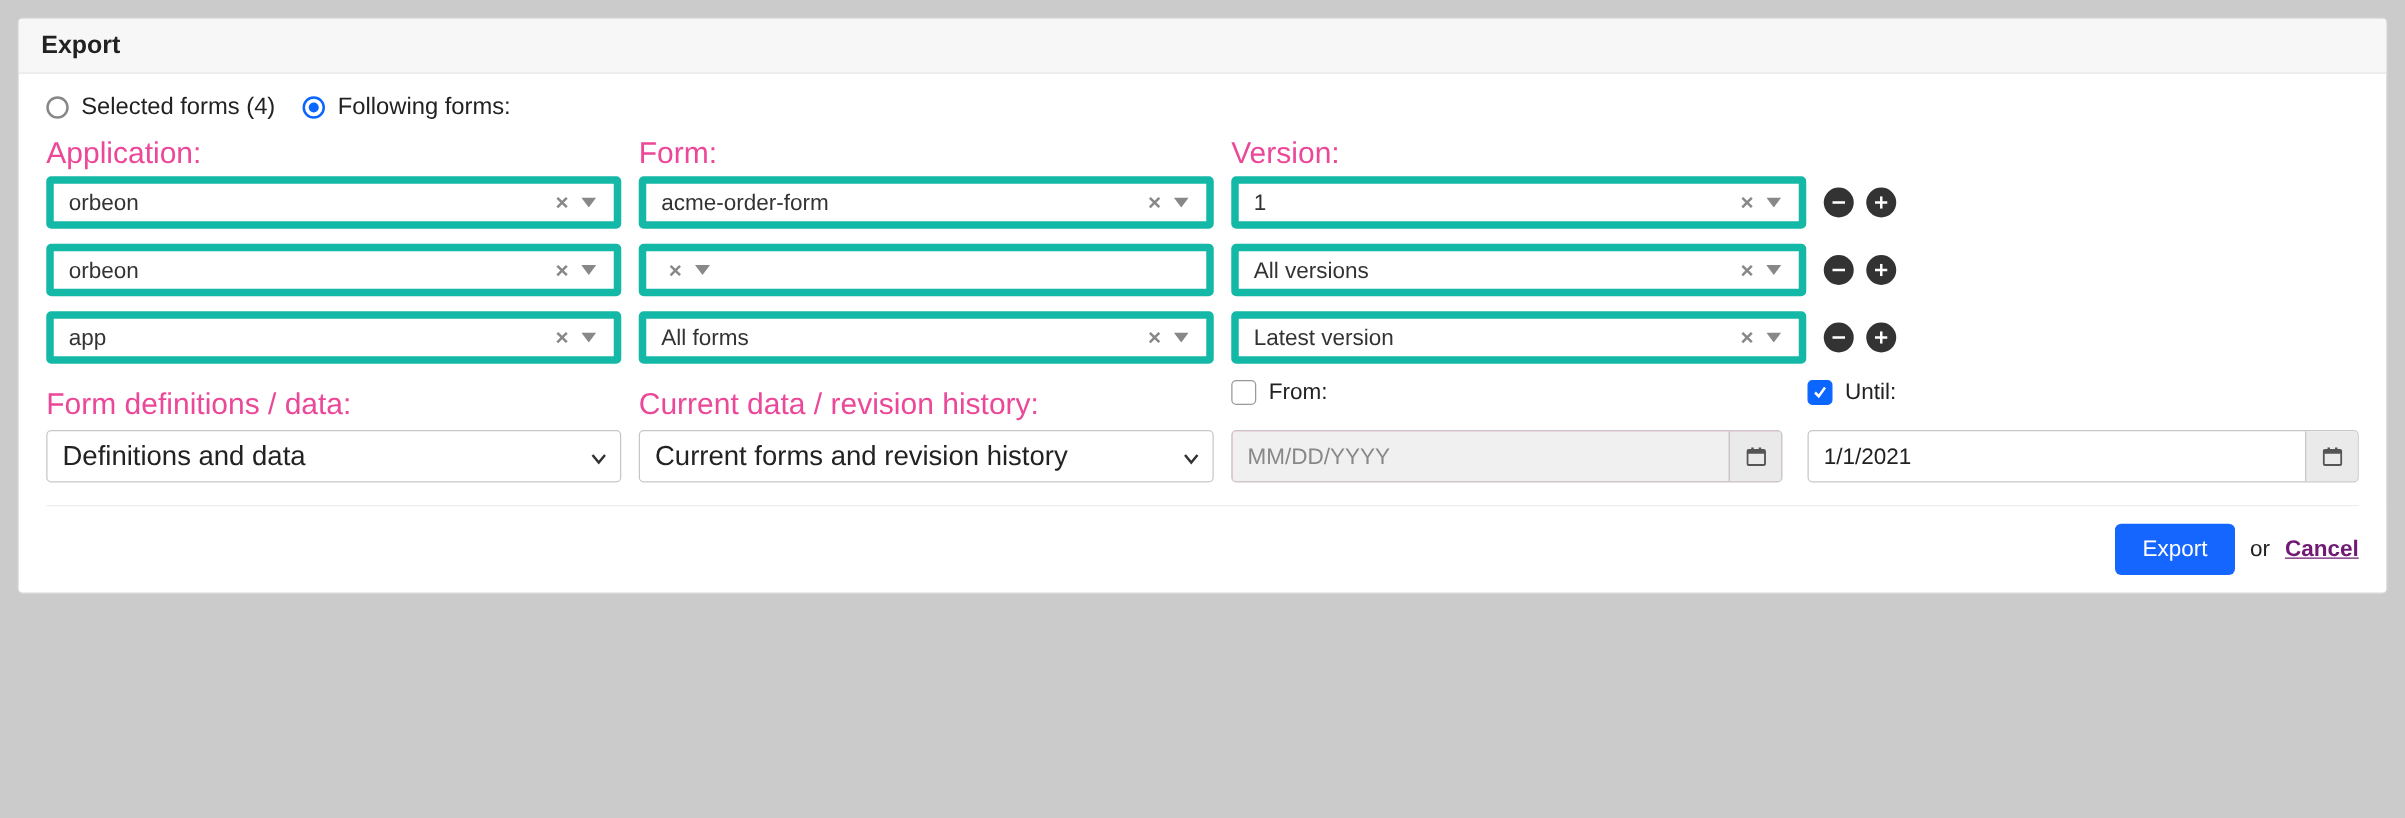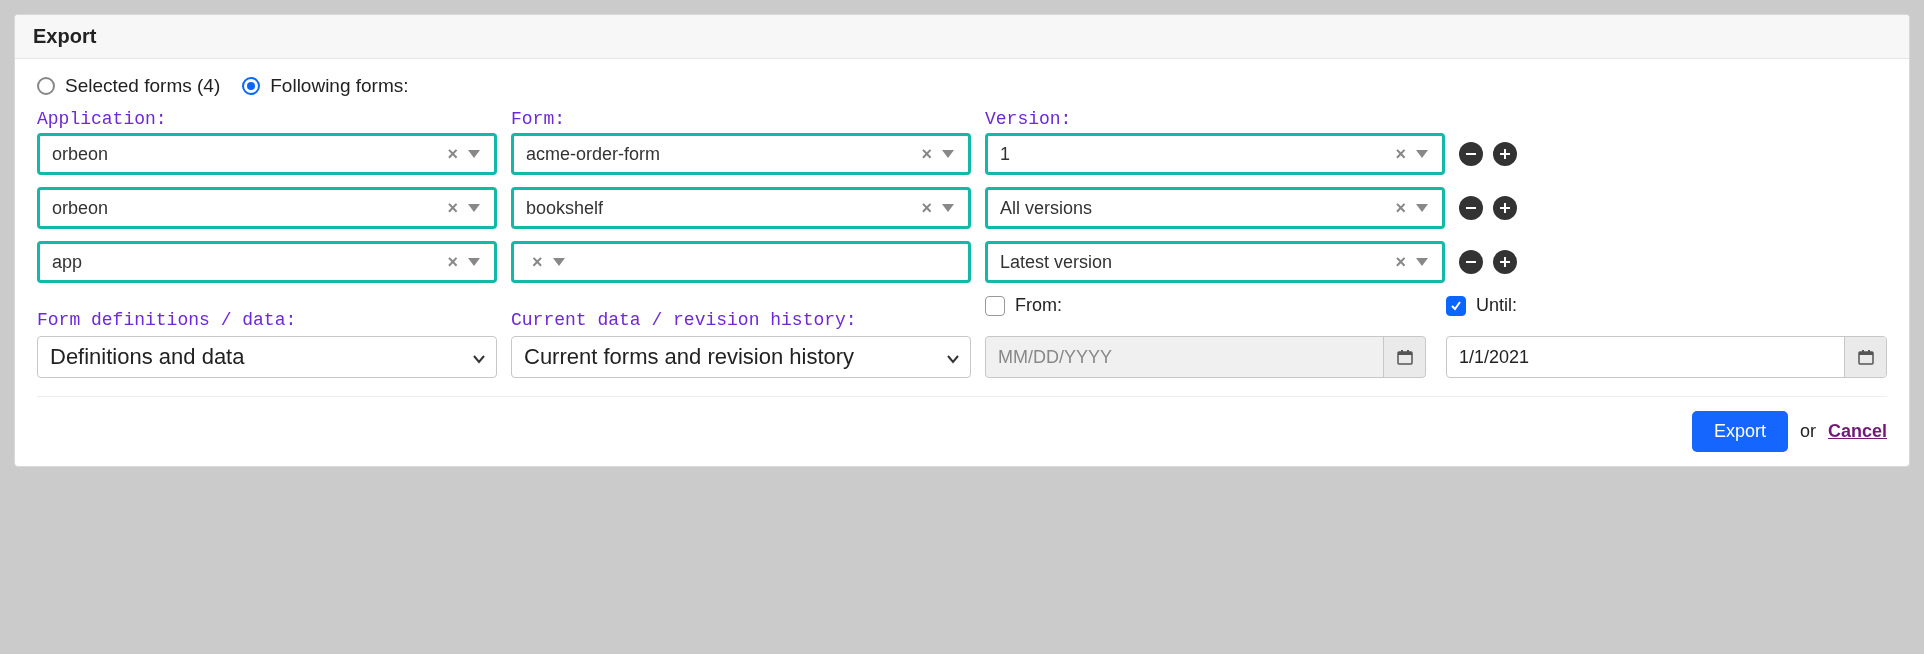--- a/index.html
+++ b/index.html
@@ -61,29 +61,28 @@
   .labels-row, .data-row, .bottom-row {
     display: grid;
     grid-template-columns: 460px 460px 460px 90px;
     gap: 14px;
     align-items: center;
   }
   .labels-row { margin-bottom: 4px; }
   .data-row { margin-bottom: 12px; }
 
   .col-label {
-    font-size: 18px;
-    color: #6d28d9;
-    font-family: Liberation Mono, monospace;
+    font-size: 24px;
+    color: #ec4899;
   }
 
   .combo {
     display: flex;
     align-items: center;
-    border: 3px solid #14b8a6;
+    border: 6px solid #14b8a6;
     border-radius: 4px;
     height: 42px;
     padding: 0 10px 0 12px;
     font-size: 18px;
     background: #fff;
     color: #333;
   }
   .combo .value { flex: 1; }
   .combo .clear {
     color: #888;
@@ -282,21 +281,20 @@
       <div class="combo">
         <span class="value">orbeon</span>
         <span class="clear">×</span>
         <span class="caret">
             <svg width="12" height="8">
               <polygon points="0,0 12,0 6,8" fill="#888"></polygon>
             </svg>
           </span>
       </div>
       <div class="combo">
-        <span class="value">bookshelf</span>
         <span class="clear">×</span>
         <span class="caret">
             <svg width="12" height="8">
               <polygon points="0,0 12,0 6,8" fill="#888"></polygon>
             </svg>
           </span>
       </div>
       <div class="combo">
         <span class="value">All versions</span>
         <span class="clear">×</span>
@@ -323,20 +321,21 @@
       <div class="combo">
         <span class="value">app</span>
         <span class="clear">×</span>
         <span class="caret">
             <svg width="12" height="8">
               <polygon points="0,0 12,0 6,8" fill="#888"></polygon>
             </svg>
           </span>
       </div>
       <div class="combo">
+        <span class="value">All forms</span>
         <span class="clear">×</span>
         <span class="caret">
             <svg width="12" height="8">
               <polygon points="0,0 12,0 6,8" fill="#888"></polygon>
             </svg>
           </span>
       </div>
       <div class="combo">
         <span class="value">Latest version</span>
         <span class="clear">×</span>

